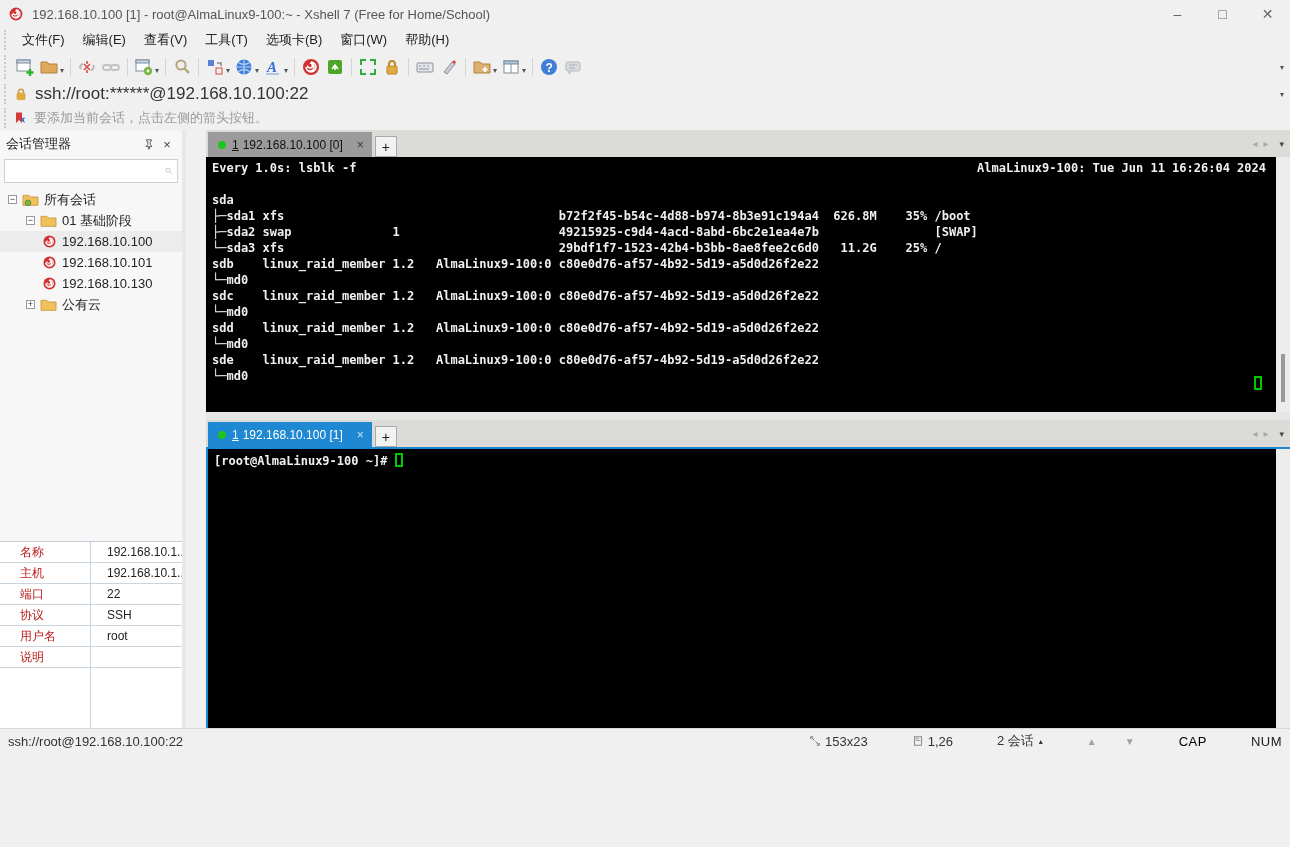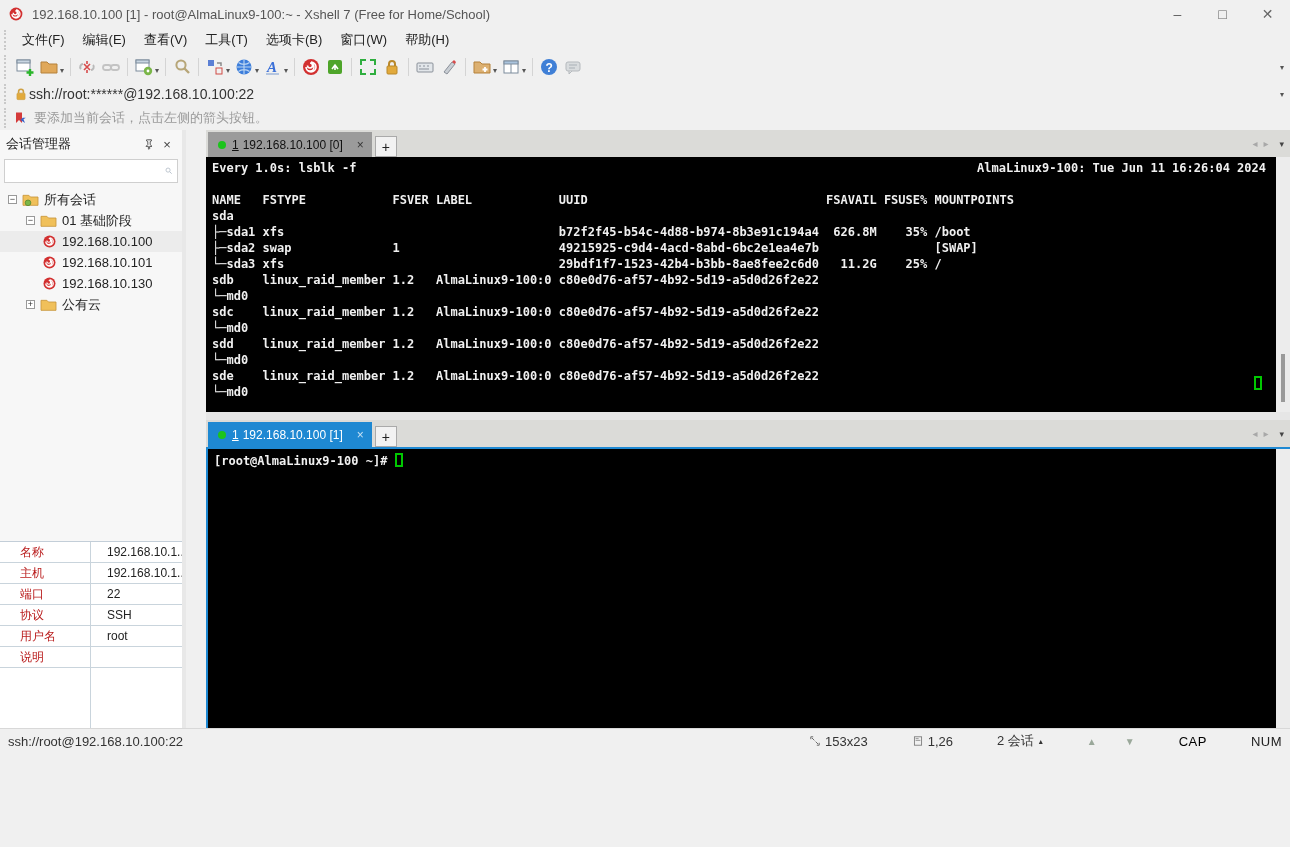--- a/index.html
+++ b/index.html
@@ -22,21 +22,21 @@
   
   .toolbar { height:30px; display:flex; align-items:center; padding-left:2px; flex:0 0 auto; }
   .tb-icon { width:22px; height:22px; margin:0 1px; display:flex; align-items:center; justify-content:center; }
   .tb-sep { width:1px; height:18px; background:#d4d4d4; margin:0 4px; }
   .caret { font-size:8px; color:#555; margin:6px 2px 0 -1px; }
   .tb-spacer { flex:1; }
   .tb-overflow { font-size:8px; color:#555; margin-right:6px; }
 
   
   .addressbar { height:24px; display:flex; align-items:center; padding-left:2px; flex:0 0 auto; }
-  .addr-text { font-size:14px; color:#333; flex:1; }
+  .addr-text { font-size:17px; color:#333; margin-left:6px; flex:1; }
 
   
   .infobar { height:24px; display:flex; align-items:center; padding-left:2px; flex:0 0 auto; }
   .info-text { font-size:13px; color:#9a9a9a; margin-left:6px;font-family:Liberation Mono, monospace; }
 
   
   .body { flex:1; display:flex; min-height:0;gap:20px; }
 
   
   .sidebar { width:186px; flex:0 0 186px; display:flex; flex-direction:column; background:#f7f7f7; border-right:4px solid #e8e8e8; }
@@ -409,21 +409,20 @@
           <span class="strip-down">▾</span>
         </div>
       </div>
 
       <div class="terminal terminal1">
         <div class="watch-head">
           <span>Every 1.0s: lsblk -f</span>
           <span>AlmaLinux9-100: Tue Jun 11 16:26:04 2024</span>
         </div>
         <div class="term-line"></div>
-        <div class="term-line">NAME   FSTYPE            FSVER LABEL            UUID                                 FSAVAIL FSUSE% MOUNTPOINTS</div>
         <div class="term-line">sda</div>
         <div class="term-line">├─sda1 xfs                                      b72f2f45-b54c-4d88-b974-8b3e91c194a4  626.8M    35% /boot</div>
         <div class="term-line">├─sda2 swap              1                      49215925-c9d4-4acd-8abd-6bc2e1ea4e7b                [SWAP]</div>
         <div class="term-line">└─sda3 xfs                                      29bdf1f7-1523-42b4-b3bb-8ae8fee2c6d0   11.2G    25% /</div>
         <div class="term-line">sdb    linux_raid_member 1.2   AlmaLinux9-100:0 c80e0d76-af57-4b92-5d19-a5d0d26f2e22</div>
         <div class="term-line">└─md0</div>
         <div class="term-line">sdc    linux_raid_member 1.2   AlmaLinux9-100:0 c80e0d76-af57-4b92-5d19-a5d0d26f2e22</div>
         <div class="term-line">└─md0</div>
         <div class="term-line">sdd    linux_raid_member 1.2   AlmaLinux9-100:0 c80e0d76-af57-4b92-5d19-a5d0d26f2e22</div>
         <div class="term-line">└─md0</div>

